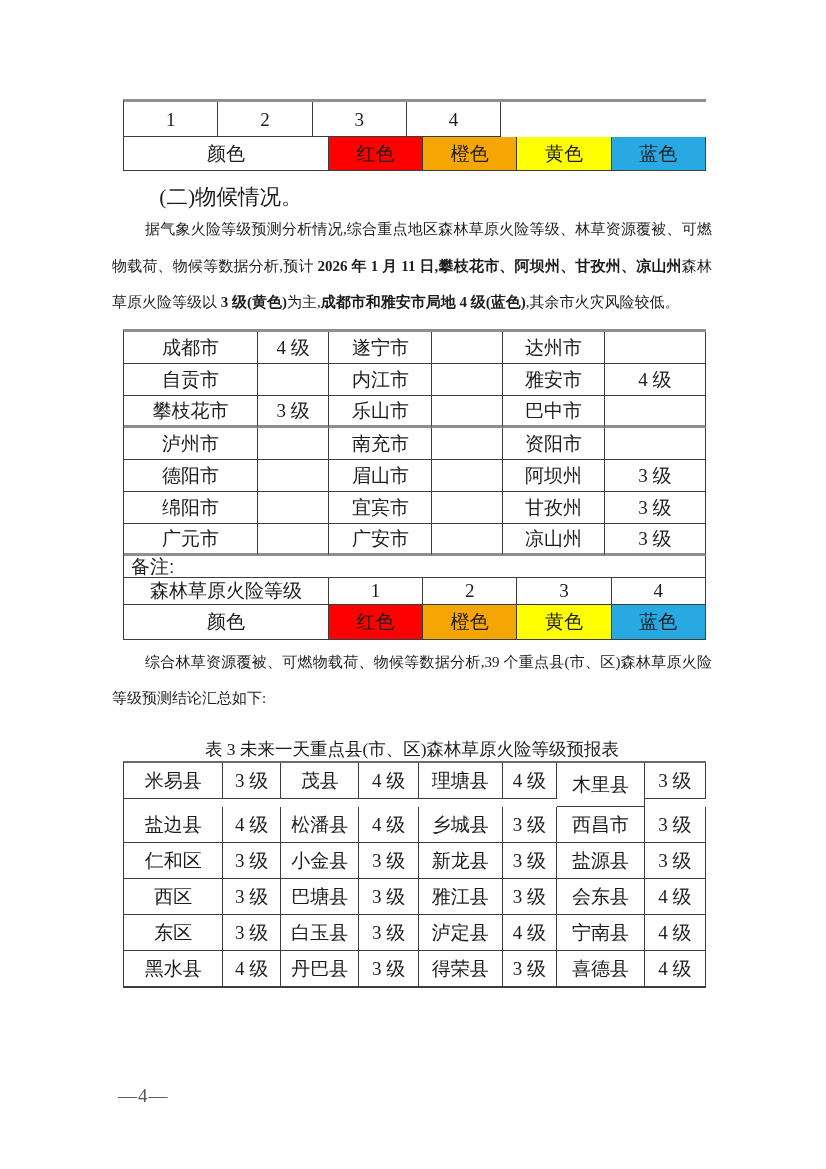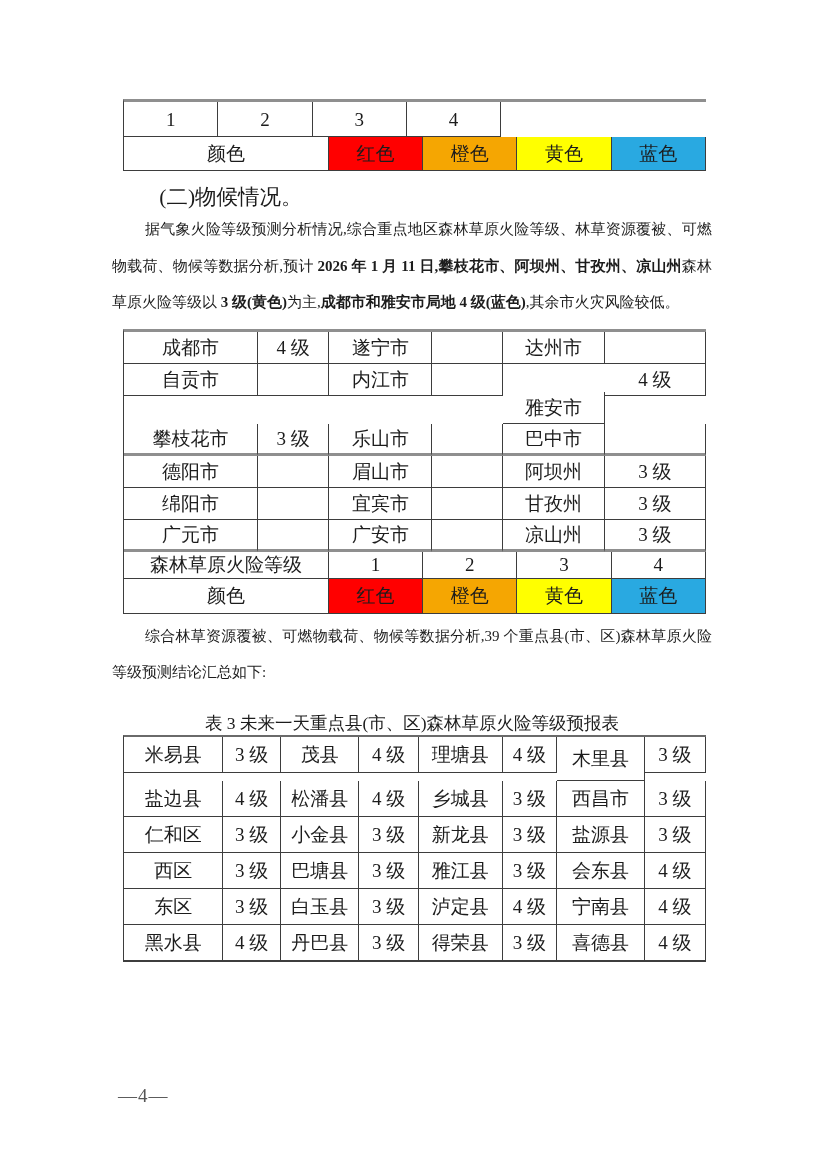--- a/index.html
+++ b/index.html
@@ -83,32 +83,40 @@
           <div class="tcell" style="width: 17.7%; height: 32px;">遂宁市</div>
           <div class="tcell" style="width: 12.2%; height: 32px;"></div>
           <div class="tcell" style="width: 17.4%; height: 32px;">达州市</div>
           <div class="tcell" style="width: 17.4%; height: 32px;"></div>
         </div>
         <div class="trow">
           <div class="tcell" style="width: 23%; height: 32px;">自贡市</div>
           <div class="tcell" style="width: 12.3%; height: 32px;"></div>
           <div class="tcell" style="width: 17.7%; height: 32px;">内江市</div>
           <div class="tcell" style="width: 12.2%; height: 32px;"></div>
-          <div class="tcell" style="width: 17.4%; height: 32px; margin-top: 28px;">雅安市</div>
+          <div class="tcell" style="width: 17.4%; height: 32px;">雅安市</div>
           <div class="tcell" style="width: 17.4%; height: 32px;">4 级</div>
         </div>
         <div class="trow thickb">
           <div class="tcell" style="width: 23%; height: 32px;">攀枝花市</div>
           <div class="tcell" style="width: 12.3%; height: 32px;">3 级</div>
           <div class="tcell" style="width: 17.7%; height: 32px;">乐山市</div>
           <div class="tcell" style="width: 12.2%; height: 32px;"></div>
           <div class="tcell" style="width: 17.4%; height: 32px;">巴中市</div>
           <div class="tcell" style="width: 17.4%; height: 32px;"></div>
         </div>
         <div class="trow">
+          <div class="tcell" style="width: 23%; height: 32px;">泸州市</div>
+          <div class="tcell" style="width: 12.3%; height: 32px;"></div>
+          <div class="tcell" style="width: 17.7%; height: 32px;">南充市</div>
+          <div class="tcell" style="width: 12.2%; height: 32px;"></div>
+          <div class="tcell" style="width: 17.4%; height: 32px;">资阳市</div>
+          <div class="tcell" style="width: 17.4%; height: 32px;"></div>
+        </div>
+        <div class="trow">
           <div class="tcell" style="width: 23%; height: 32px;">德阳市</div>
           <div class="tcell" style="width: 12.3%; height: 32px;"></div>
           <div class="tcell" style="width: 17.7%; height: 32px;">眉山市</div>
           <div class="tcell" style="width: 12.2%; height: 32px;"></div>
           <div class="tcell" style="width: 17.4%; height: 32px;">阿坝州</div>
           <div class="tcell" style="width: 17.4%; height: 32px;">3 级</div>
         </div>
         <div class="trow">
           <div class="tcell" style="width: 23%; height: 32px;">绵阳市</div>
           <div class="tcell" style="width: 12.3%; height: 32px;"></div>
@@ -117,20 +125,23 @@
           <div class="tcell" style="width: 17.4%; height: 32px;">甘孜州</div>
           <div class="tcell" style="width: 17.4%; height: 32px;">3 级</div>
         </div>
         <div class="trow thickb">
           <div class="tcell" style="width: 23%; height: 32px;">广元市</div>
           <div class="tcell" style="width: 12.3%; height: 32px;"></div>
           <div class="tcell" style="width: 17.7%; height: 32px;">广安市</div>
           <div class="tcell" style="width: 12.2%; height: 32px;"></div>
           <div class="tcell" style="width: 17.4%; height: 32px;">凉山州</div>
           <div class="tcell" style="width: 17.4%; height: 32px;">3 级</div>
+        </div>
+        <div class="trow">
+          <div class="tcell sans leftal" style="width: 100%; height: 22px;">备注:</div>
         </div>
         <div class="trow">
           <div class="tcell sans" style="width: 35.2%; height: 27px;">森林草原火险等级</div>
           <div class="tcell" style="width: 16.2%; height: 27px;">1</div>
           <div class="tcell" style="width: 16.2%; height: 27px;">2</div>
           <div class="tcell" style="width: 16.2%; height: 27px;">3</div>
           <div class="tcell" style="width: 16.2%; height: 27px;">4</div>
         </div>
         <div class="trow">
           <div class="tcell sans" style="width: 35.2%; height: 35px;">颜色</div>

